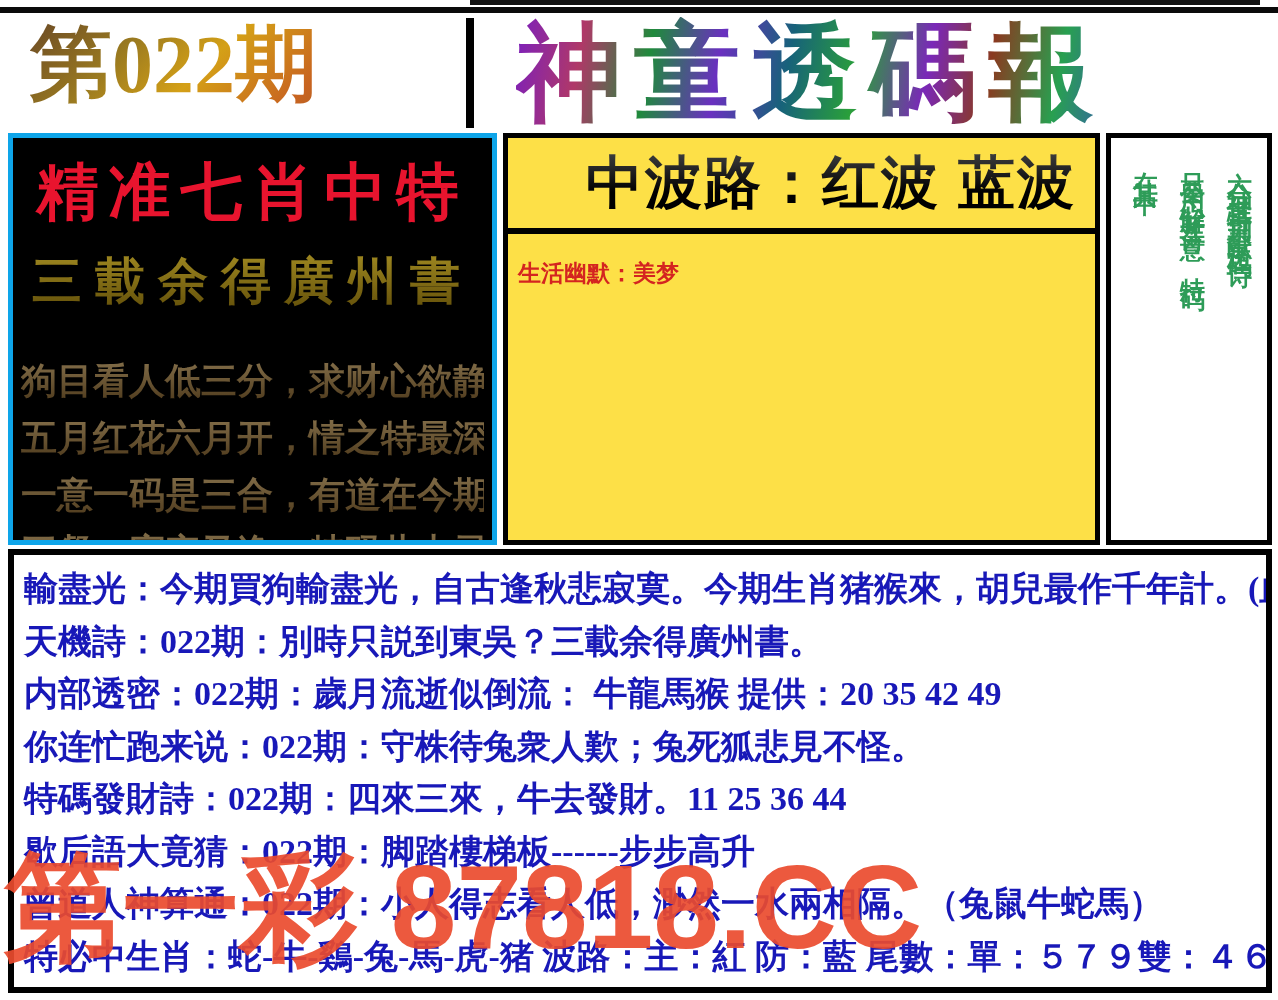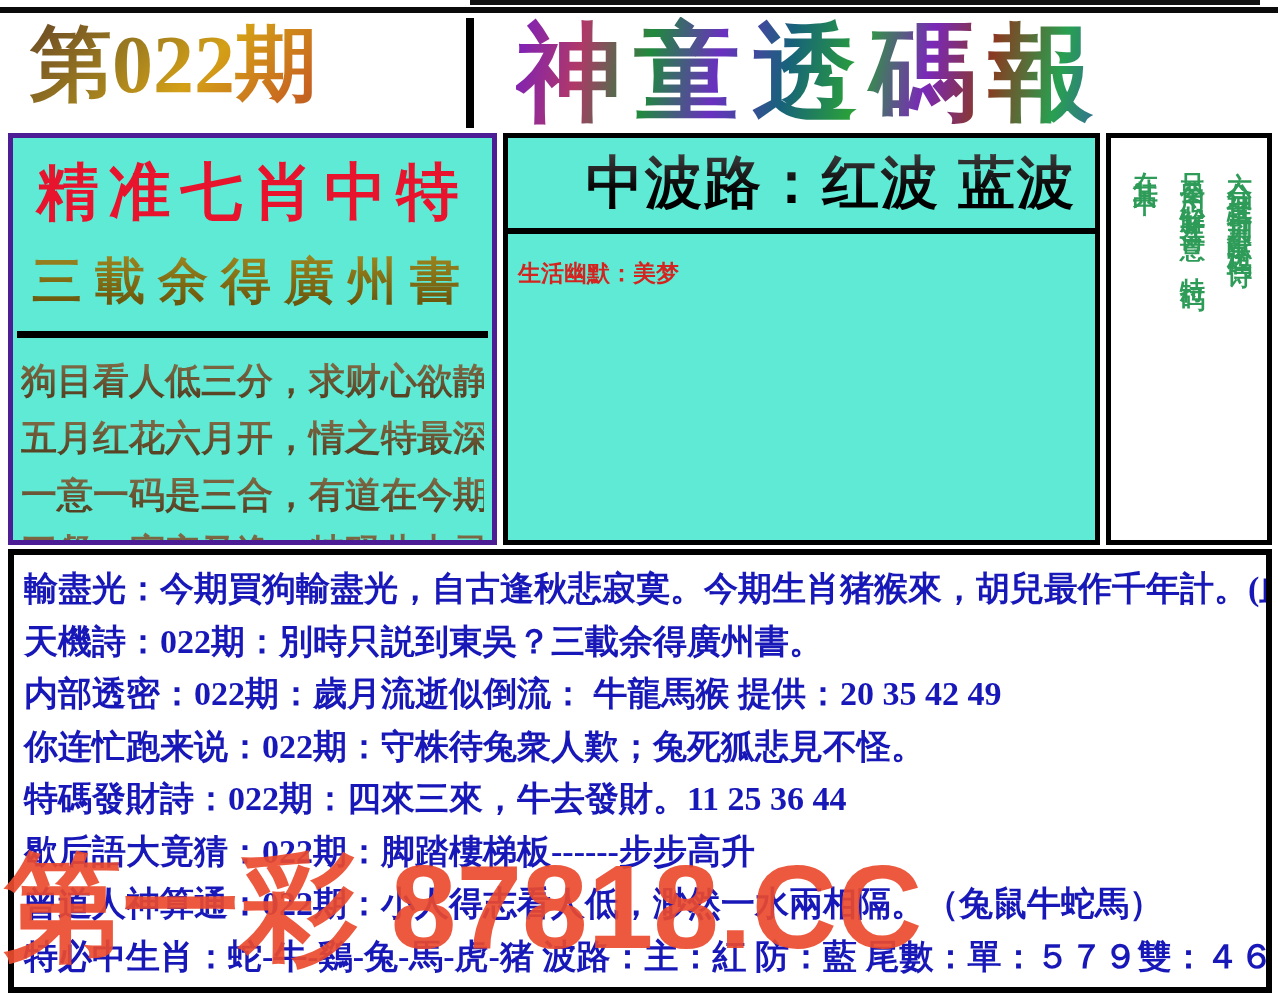--- a/index.html
+++ b/index.html
@@ -22,21 +22,21 @@
   .header-divider { position:absolute; left:466px; top:18px; width:8px; height:110px; background:#000; }
   .paper-title {
     position:absolute; left:516px; top:17px; width:760px;
     font-weight:900; font-size:106px; line-height:1.05; letter-spacing:12px; white-space:nowrap;
     background:linear-gradient(100deg,#7a1fbf 0%,#b03868 9%,#1f8a3c 18%,#6a30c0 27%,#17627a 36%,#2aa03a 45%,#7a28b8 54%,#8a3a20 62%,#28a050 71%,#3858b8 80%,#7a20b0 89%,#30a040 100%);
     -webkit-background-clip:text; background-clip:text; -webkit-text-fill-color:transparent; color:transparent;
   }
   
   .left-box {
     position:absolute; left:8px; top:133px; width:489px; height:412px;
-    border:5px solid #4c1d95; background:#5eead4; overflow:hidden;
+    border:5px solid #0ea5e9; background:#000000; overflow:hidden;
   }
   .headline {
     margin-top:12px; text-align:center; font-weight:900; font-size:62px; letter-spacing:10px;
     color:#e8142e; white-space:nowrap;
   }
   .zodiac {
     margin-top:14px; text-align:center; font-weight:900; font-size:50px; letter-spacing:13px;
     background:linear-gradient(180deg,#a38c22 0%,#5f4c08 100%);
     -webkit-background-clip:text; background-clip:text; -webkit-text-fill-color:transparent; color:transparent;
     white-space:nowrap;
@@ -44,21 +44,21 @@
   .panel-divider { margin:16px 4px 0 4px; height:7px; background:#000; }
   .poems { padding:14px 8px 0 8px; }
   .poem-line {
     font-weight:900; font-size:36px; line-height:57px; white-space:nowrap;
     background:linear-gradient(180deg,#8d7852 0%,#473316 100%);
     -webkit-background-clip:text; background-clip:text; -webkit-text-fill-color:transparent; color:transparent;
   }
   
   .mid-box {
     position:absolute; left:503px; top:133px; width:597px; height:412px;
-    border:5px solid #000; background:#5eead4; overflow:hidden;
+    border:5px solid #000; background:#fde047; overflow:hidden;
   }
   .wave-heading {
     height:96px; border-bottom:6px solid #000;
     display:flex; align-items:center; justify-content:center;
     font-weight:900; font-size:57px; letter-spacing:2px; white-space:nowrap;
     background:linear-gradient(180deg,#555 0%,#000 60%);
     -webkit-background-clip:text; background-clip:text; -webkit-text-fill-color:transparent; color:transparent;
   }
   .flipped { display:inline-block; transform:rotate(180deg); }
   .joke { padding:24px 10px 0 10px; color:#d42420; }

